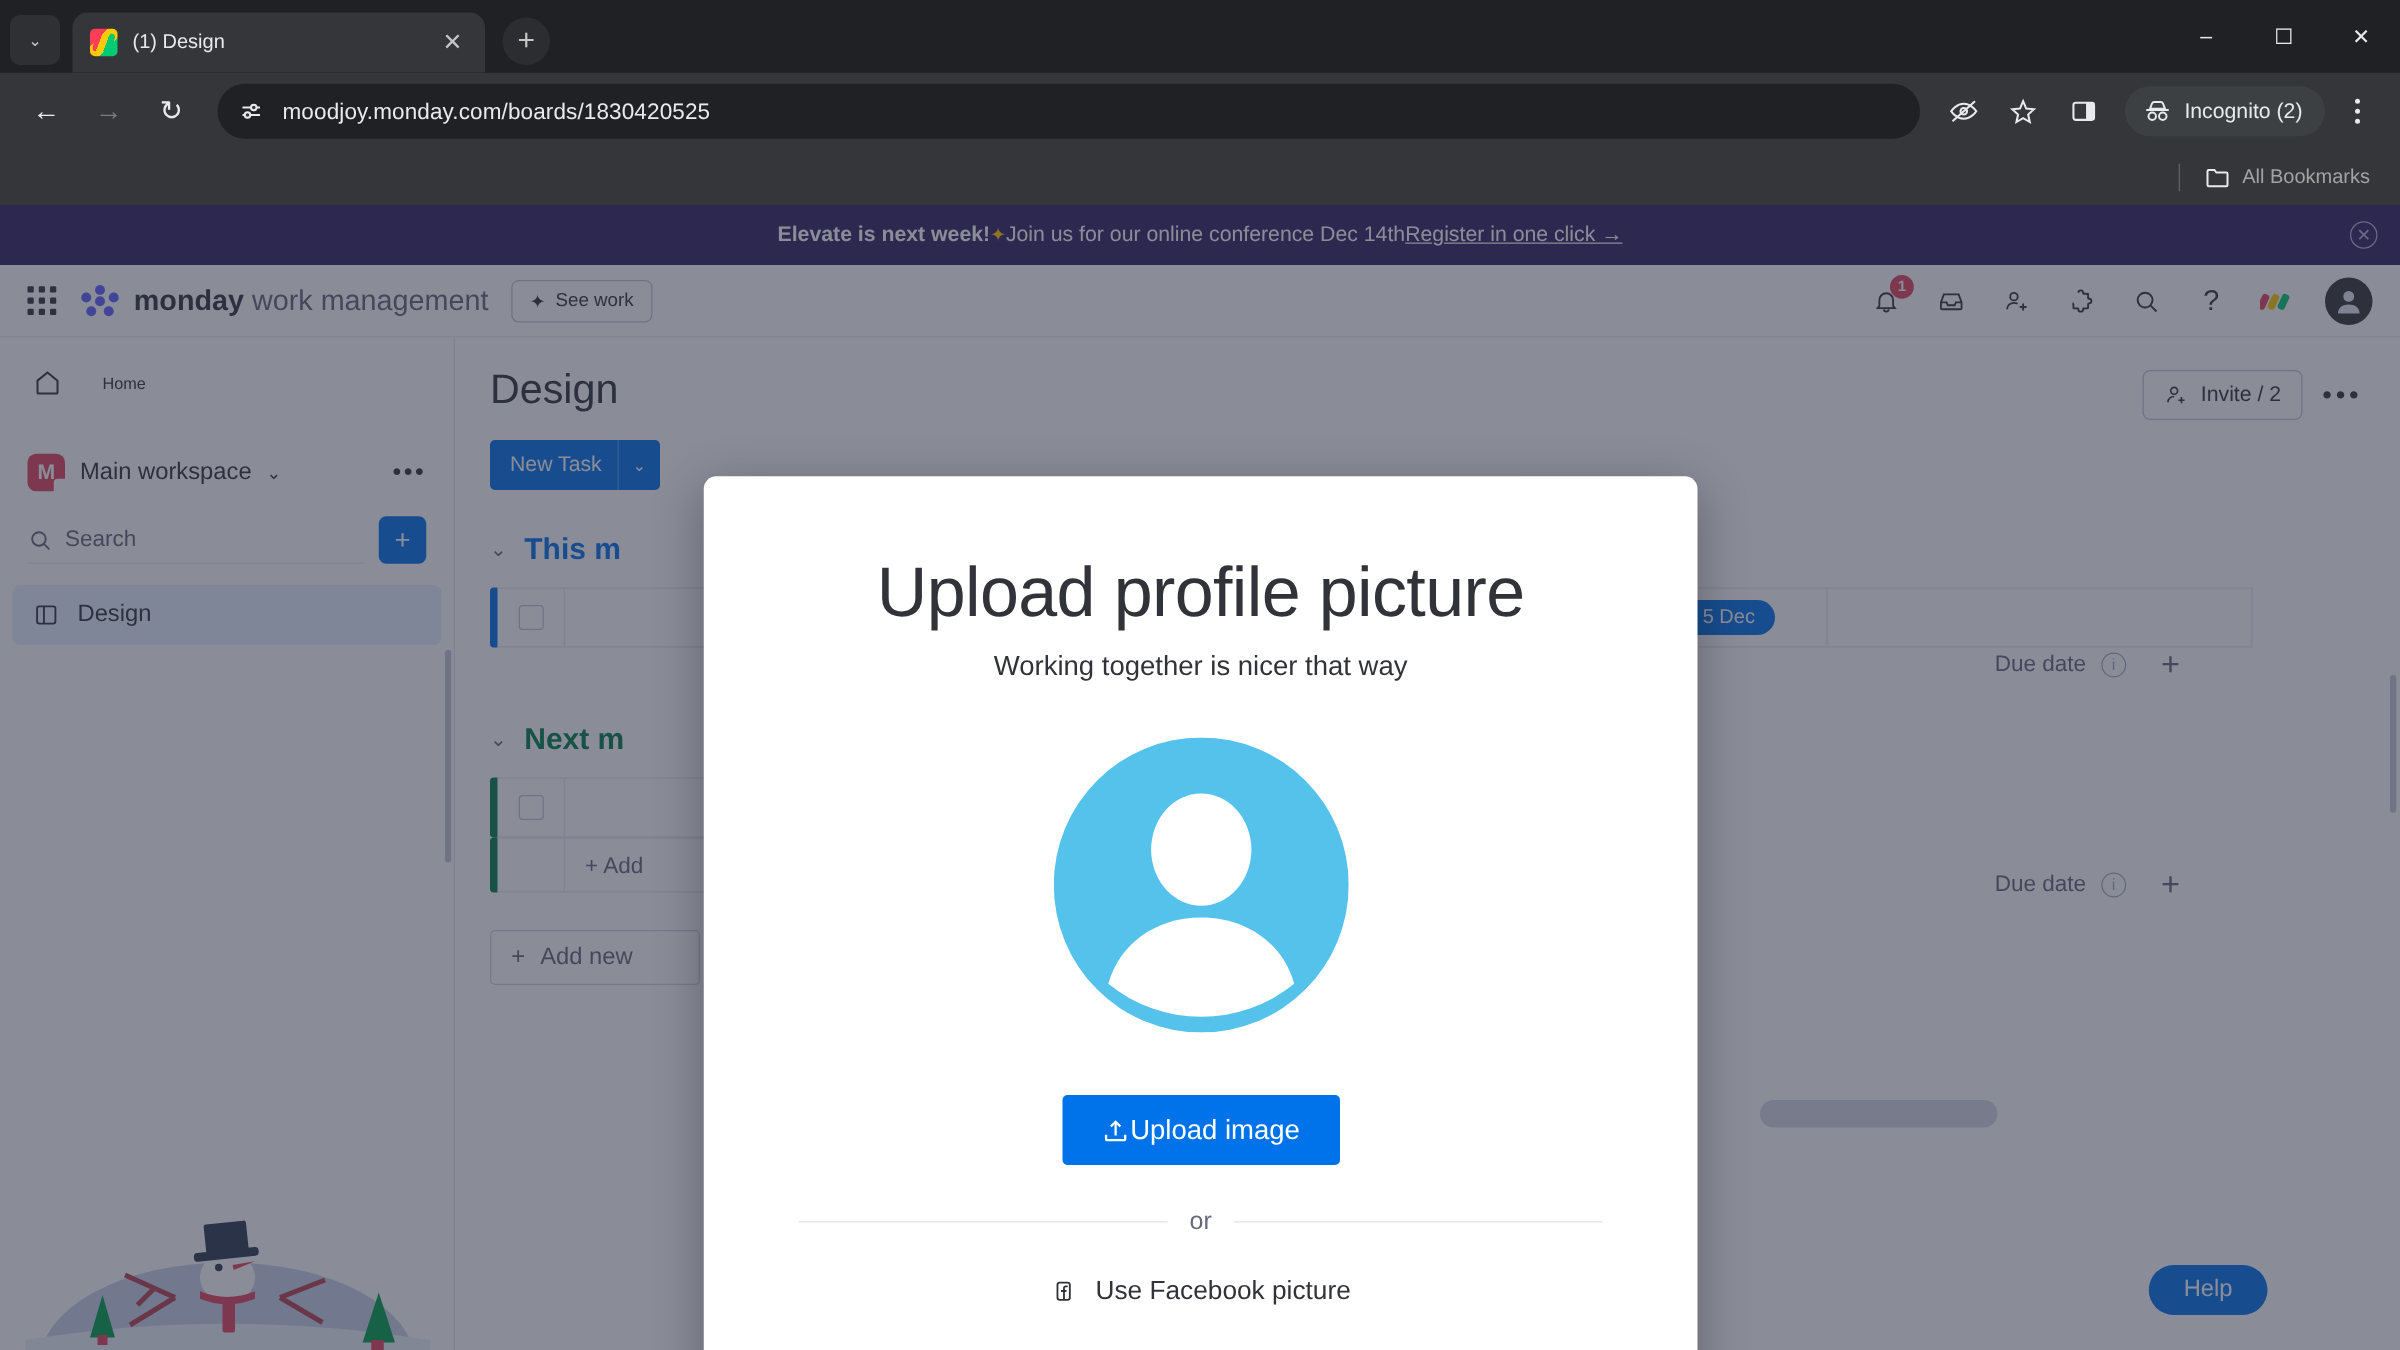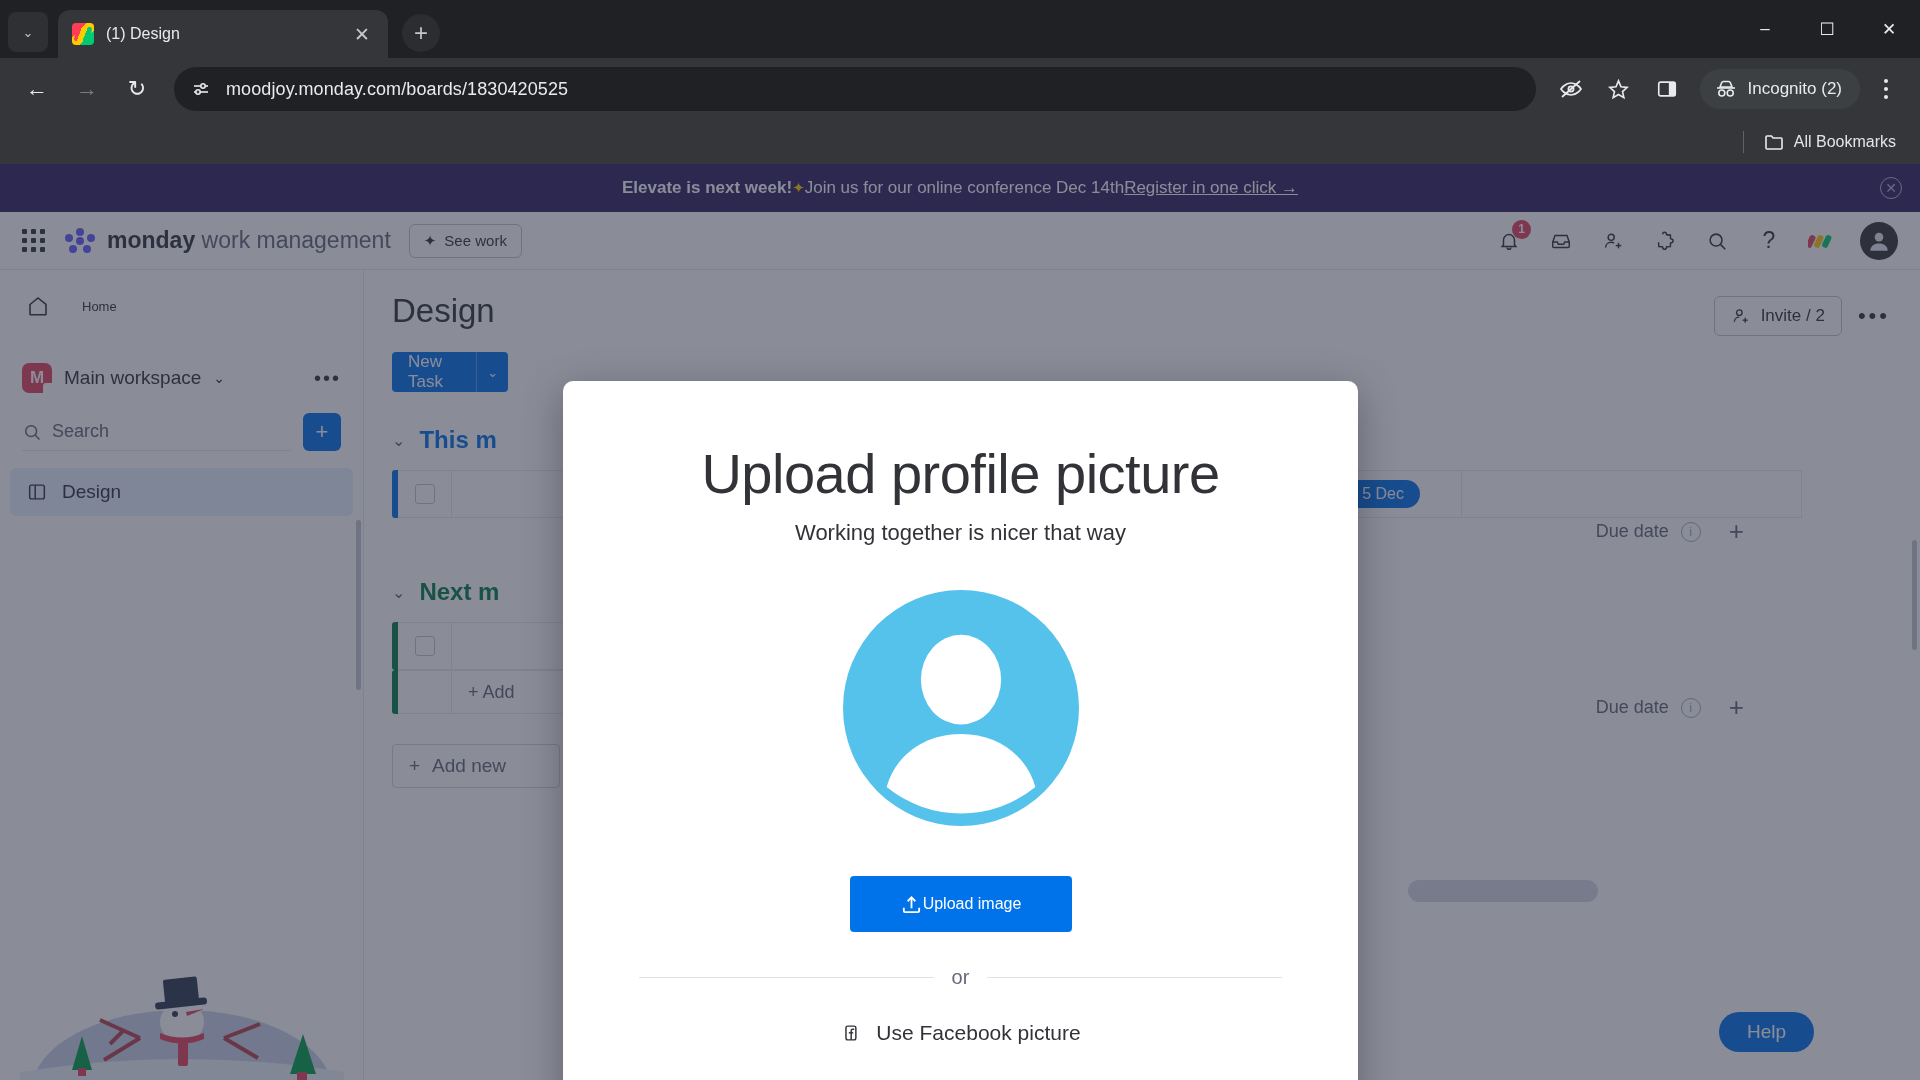--- a/index.html
+++ b/index.html
@@ -67,21 +67,21 @@
   .tool-ic { width: 42px; height: 42px; border-radius: 50%; display:flex; align-items:center; justify-content:center; color:#e8eaed; }
   .incognito-pill {
     height: 40px; border-radius: 20px; background:#3c4043; display:flex; align-items:center;
     gap: 10px; padding: 0 18px 0 14px; color:#e8eaed; font-size: 17px; margin-left: 6px;
   }
   .kebab { width: 40px; display:flex; flex-direction:column; align-items:center; gap:4px; }
   .kebab i { width:4px; height:4px; border-radius:50%; background:#e8eaed; display:block; }
 
   .bookmarkbar {
     height: 44px; background:#35363a; display:flex; align-items:center; justify-content:flex-end;
-    padding-right: 24px; gap: 10px; color:#e5e5e5; font-size:16px;
+    padding-right: 24px; gap: 10px; color:#a3a3a3; font-size:16px;
   }
   .bm-sep { width:1px; height:22px; background:#5f6368; margin-right:10px; }
 
   
   .page { position:absolute; left:0; top:164px; width:1920px; height:916px; background:#f6f7fb; overflow:hidden; }
 
   .promo {
     height: 48px; background:#30225f; display:flex; align-items:center; justify-content:center;
     color:#ffffff; font-size: 17px; position:relative;
   }
@@ -140,21 +140,21 @@
   .sb-scroll { position:absolute; right:2px; top:250px; width:5px; height:170px; border-radius:3px; background:#c5c7d0; }
   .winter { position:absolute; left: 0; bottom: 0; width: 364px; height: 130px; overflow:hidden; }
 
   
   .board { flex:1 1 auto; background:#ffffff; position:relative; padding: 22px 0 0 22px; }
   .board-title { font-size: 33px; color:#323338; font-weight:400; padding-left: 6px; }
   .board-topright { position:absolute; right: 30px; top: 26px; display:flex; align-items:center; gap:16px; }
   .invite-btn { height:40px; border:1px solid #c3c6d4; border-radius:6px; display:flex; align-items:center;
     gap:10px; padding:0 16px; color:#323338; font-size:17px; }
   .dots3 { color:#323338; letter-spacing:3px; font-size:22px; }
-  .newtask { margin-top: 22px; margin-left: 6px; height: 40px; width: 116px; background:#0073ea; border-radius:4px;
+  .newtask { margin-top: 22px; margin-left: 6px; height: 40px; width: 136px; background:#0073ea; border-radius:4px;
     color:#fff; font-size:17px; display:flex; align-items:center; }
   .newtask .lbl { padding-left: 16px; flex:1 1 auto; }
   .newtask .split { width: 34px; height:100%; border-left:1px solid rgba(255,255,255,.3);
     display:flex; align-items:center; justify-content:center; font-size:13px; }
   .group { margin-top: 34px; padding-left: 6px; }
   .group-head { display:flex; align-items:center; gap:14px; font-size:24px; font-weight:600; }
   .group-head .gchev { font-size:16px; color:#676879; font-weight:400; }
   .g-blue { color:#0073ea; }
   .g-green { color:#037f4c; }
   .row { display:flex; align-items:stretch; margin-top: 16px; height: 48px; }
@@ -180,21 +180,21 @@
   .modal {
     position:absolute; left: 563px; top: 217px; width: 795px; height: 812px;
     background:#ffffff; border-radius: 10px; box-shadow: 0 10px 40px rgba(0,0,0,.3);
     padding: 36px 46px 30px 46px;
   }
   .modal-title { text-align:center; font-size: 56px; color:#323338; font-weight:500; letter-spacing:-.5px; margin-top: 24px; }
   .modal-sub { text-align:center; font-size: 22px; color:#323338; margin-top: 14px; }
   .avatar-big { width: 236px; height: 236px; margin: 44px auto 0 auto; position:relative; }
   .upload-btn {
     width: 222px; height: 56px; margin: 50px auto 0 auto; background:#0073ea; border-radius:4px;
-    display:flex; align-items:center; justify-content:center; color:#fff; font-size:16px;
+    display:flex; align-items:center; justify-content:center; color:#fff; font-size:22px;
   }
   .or-row { display:flex; align-items:center; gap: 18px; margin-top: 34px; padding: 0 30px; }
   .or-row .ln { flex:1 1 auto; height:1px; background:#e0e2e9; }
   .or-row .or { color:#676879; font-size:20px; }
   .fb-row { display:flex; align-items:center; justify-content:center; gap: 14px; margin-top: 32px;
     color:#323338; font-size: 21px; }
 </style>
 </head>
 <body>
 

